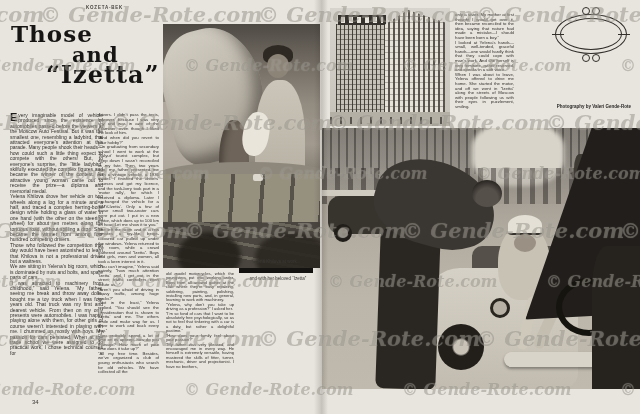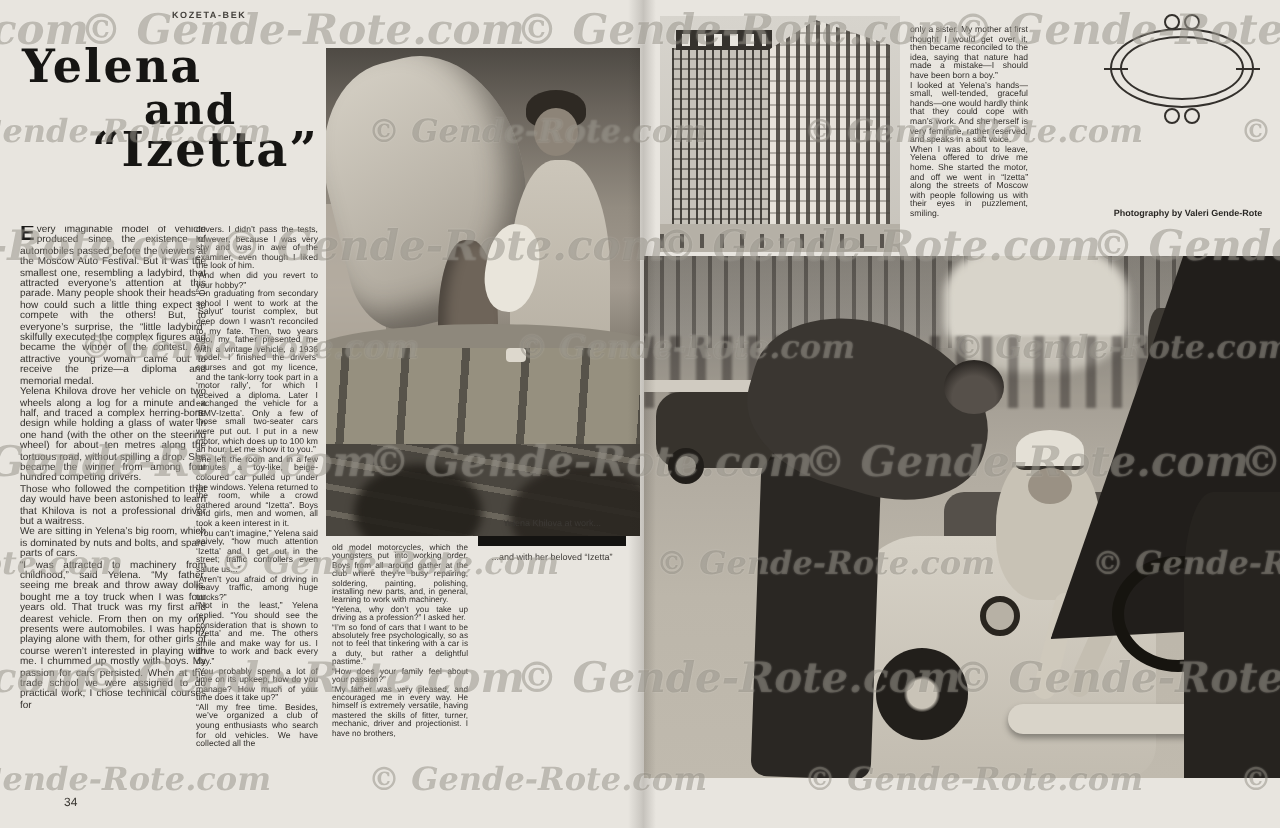--- a/index.html
+++ b/index.html
@@ -128,21 +128,21 @@
   .wm{position:absolute;font-family:"DejaVu Serif",serif;font-style:italic;font-weight:bold;
       color:rgba(125,118,108,.42);white-space:nowrap;text-shadow:0 0 1px rgba(255,255,255,.25);}
 </style>
 </head>
 <body>
 
 <div id="spread" data-name="magazine-spread">
 
   <div class="abs kicker" data-name="article-byline">KOZETA-BEK</div>
 
-  <div class="abs title title-1" data-name="article-title-line1">Yelena</div>
+  <div class="abs title title-1" data-name="article-title-line1">Those</div>
   <div class="abs title title-2" data-name="article-title-line2">and</div>
   <div class="abs title title-3" data-name="article-title-line3">“Izetta”</div>
 
   <div class="abs photo rp" data-name="restaurant-photo">
     <div class="rp-window" data-name="window-light-shape"></div>
     <div class="rp-sail" data-name="ceiling-sculpture-shape"></div>
     <div class="rp-pillar" data-name="pillar-shape"></div>
     <div class="rp-woman" data-name="waitress-figure"></div>
     <div class="rp-hair" data-name="waitress-hair"></div>
     <div class="rp-face" data-name="waitress-face"></div>

